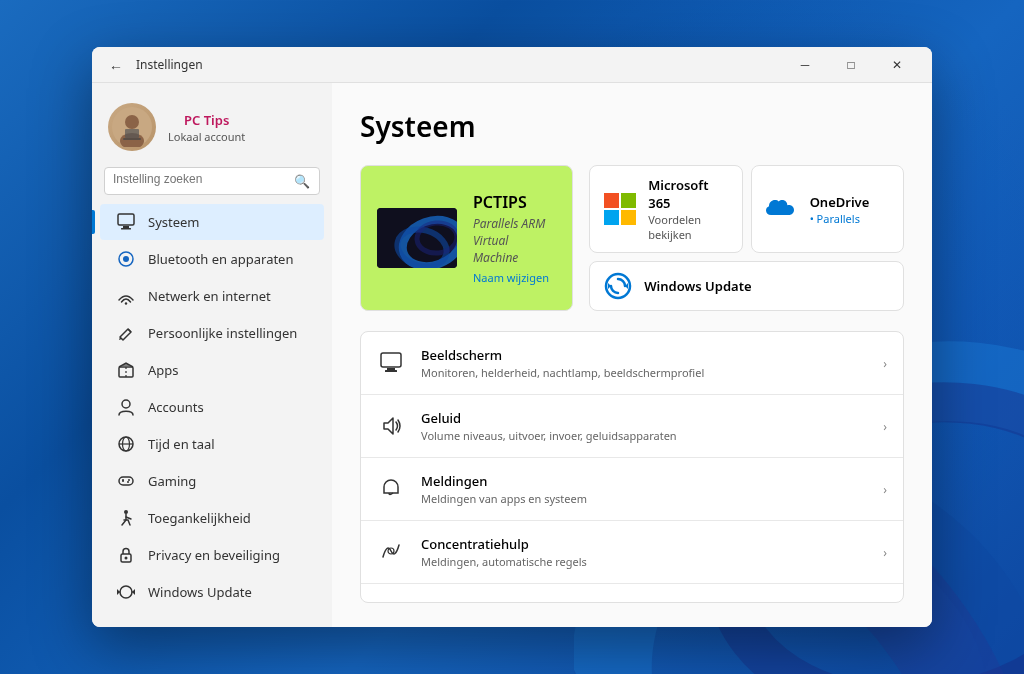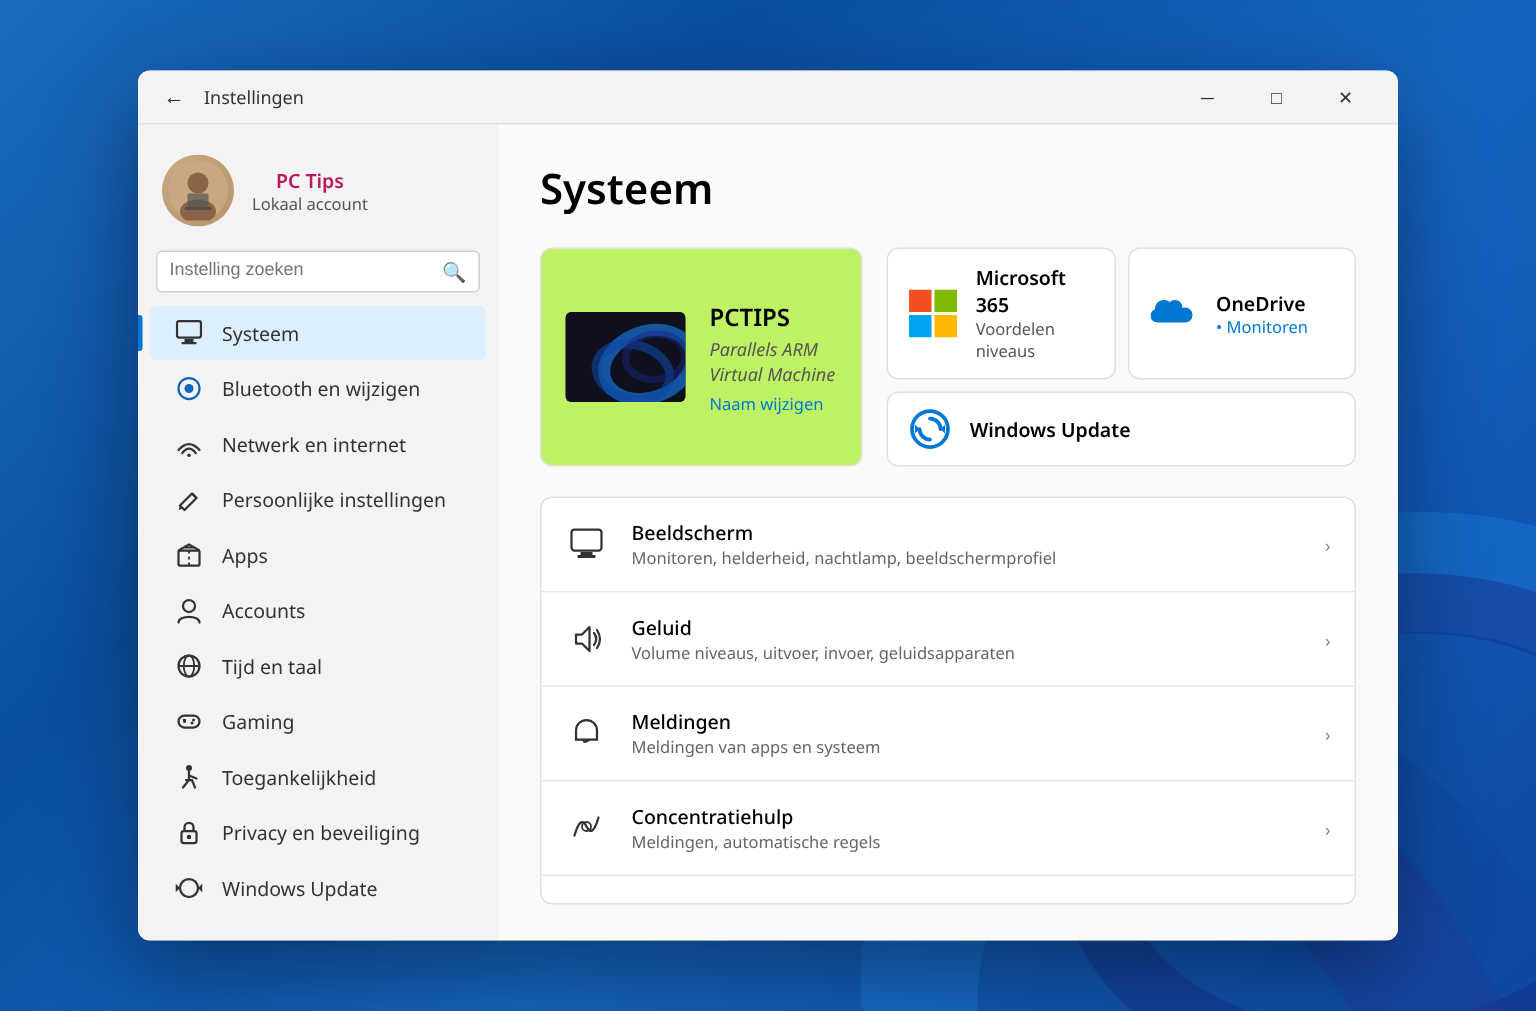--- a/index.html
+++ b/index.html
@@ -464,21 +464,21 @@
             </div>
       <span>Systeem</span>
     </div>
           <div class="nav-item">
       <div class="nav-icon">
               <svg width="18" height="18" viewBox="0 0 18 18" xmlns="http://www.w3.org/2000/svg">
                 <circle cx="9" cy="9" r="7" fill="none" stroke="#1565c0" stroke-width="1.5"></circle>
                 <circle cx="9" cy="9" r="3" fill="#1565c0"></circle>
               </svg>
             </div>
-      <span>Bluetooth en wijzigen</span>
+      <span>Bluetooth en apparaten</span>
     </div>
           <div class="nav-item">
       <div class="nav-icon">
               <svg width="18" height="18" viewBox="0 0 18 18" xmlns="http://www.w3.org/2000/svg">
                 <path d="M2 13 Q9 5 16 13" fill="none" stroke="#333" stroke-width="1.5" stroke-linecap="round"></path>
                 <path d="M4.5 15 Q9 9 13.5 15" fill="none" stroke="#333" stroke-width="1.5" stroke-linecap="round"></path>
                 <circle cx="9" cy="16.5" r="1.2" fill="#333"></circle>
               </svg>
             </div>
       <span>Netwerk en internet</span>
@@ -600,33 +600,33 @@
               <div class="ms365-icon">
                 <svg width="32" height="32" viewBox="0 0 32 32" xmlns="http://www.w3.org/2000/svg">
                   <rect x="0" y="0" width="15" height="15" fill="#f25022"></rect>
                   <rect x="17" y="0" width="15" height="15" fill="#7fba00"></rect>
                   <rect x="0" y="17" width="15" height="15" fill="#00a4ef"></rect>
                   <rect x="17" y="17" width="15" height="15" fill="#ffb900"></rect>
                 </svg>
               </div>
               <div class="card-text">
                 <div class="card-title">Microsoft 365</div>
-                <div class="card-sub">Voordelen niveaus</div>
+                <div class="card-sub">Voordelen bekijken</div>
               </div>
             </div>
 
             <div class="onedrive-card">
               <div class="onedrive-icon">
                 <svg width="32" height="24" viewBox="0 0 32 24" xmlns="http://www.w3.org/2000/svg">
                   <path d="M5 18 C2 18 0 16 0 13.5 C0 11.5 1.2 9.8 3 9.2 C3 9.1 3 9 3 8.8 C3 5.6 5.7 3 9 3 C10.5 3 11.8 3.5 12.8 4.4 C13.7 3.5 14.9 3 16.3 3 C19.1 3 21.3 5.2 21.3 8 C21.3 8.1 21.3 8.2 21.3 8.3 C21.8 8.1 22.4 8 23 8 C25.8 8 28 10.2 28 13 C28 15.8 25.8 18 23 18 Z" fill="#0078d4"></path>
                 </svg>
               </div>
               <div class="card-text">
                 <div class="card-title">OneDrive</div>
-                <div class="card-sub blue">• Monitoren</div>
+                <div class="card-sub blue">• Parallels</div>
               </div>
             </div>
           </div>
 
           <div class="winupdate-card">
             <div class="winupdate-icon">
               <svg width="28" height="28" viewBox="0 0 28 28" xmlns="http://www.w3.org/2000/svg">
                 <circle cx="14" cy="14" r="12" fill="none" stroke="#0078d4" stroke-width="2.5"></circle>
                 <path d="M14 7 A7 7 0 0 1 21 14" fill="none" stroke="#0078d4" stroke-width="2.5" stroke-linecap="round"></path>
                 <polygon points="21,14 24,11 24,17" fill="#0078d4"></polygon>

